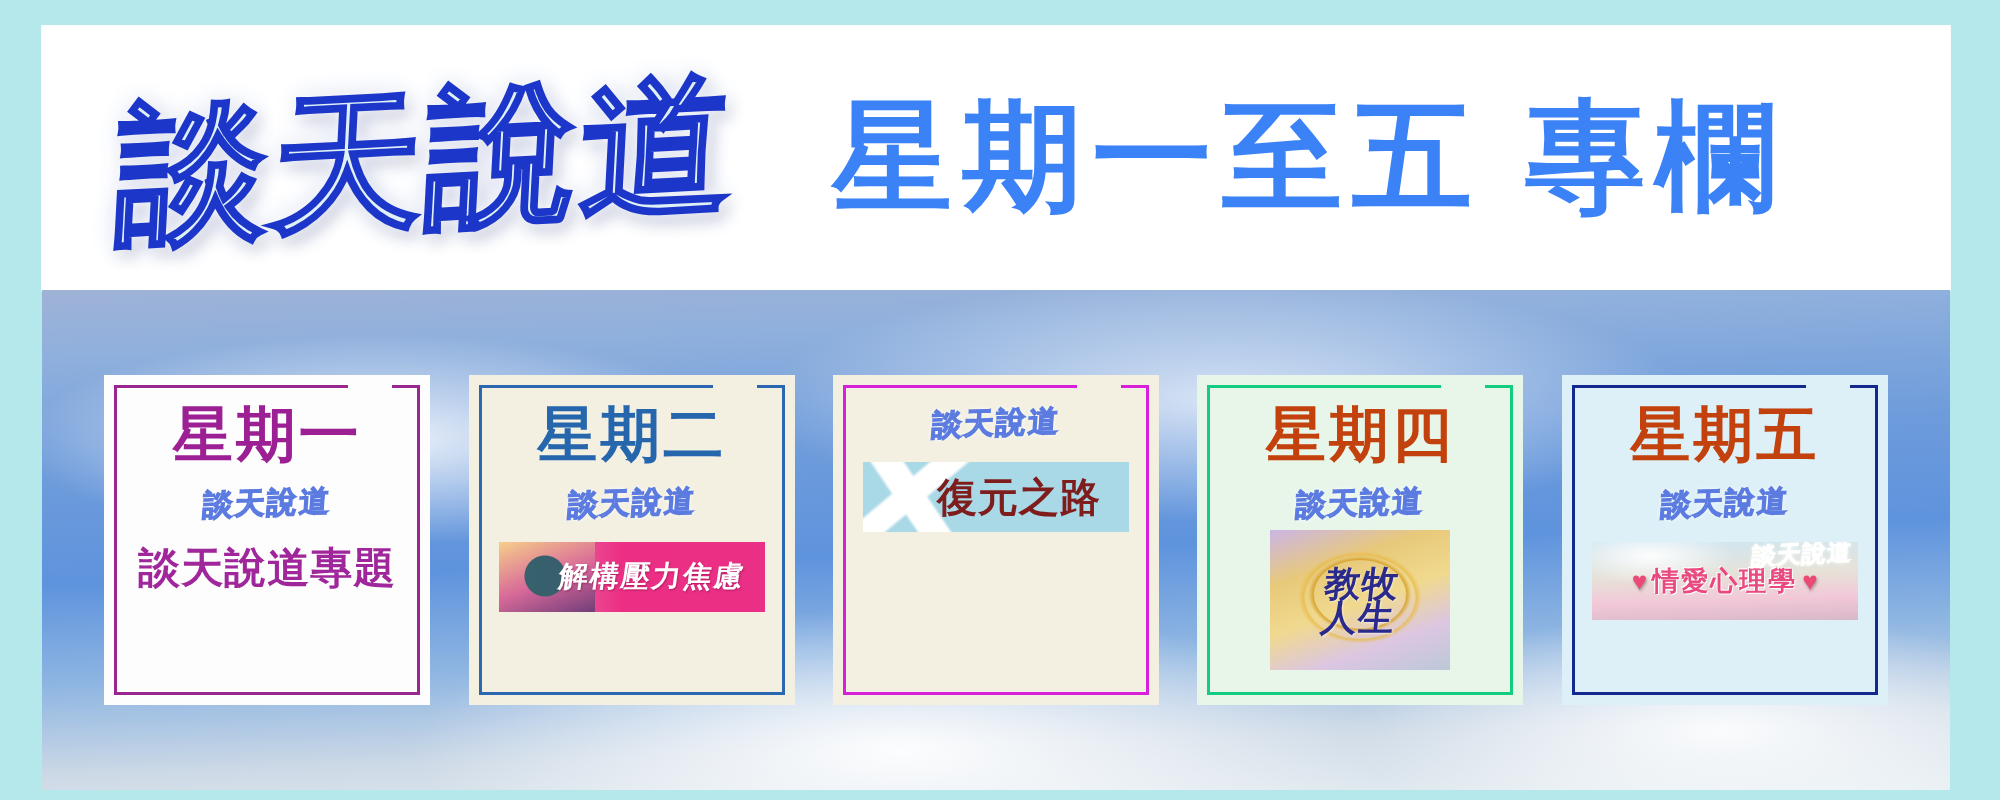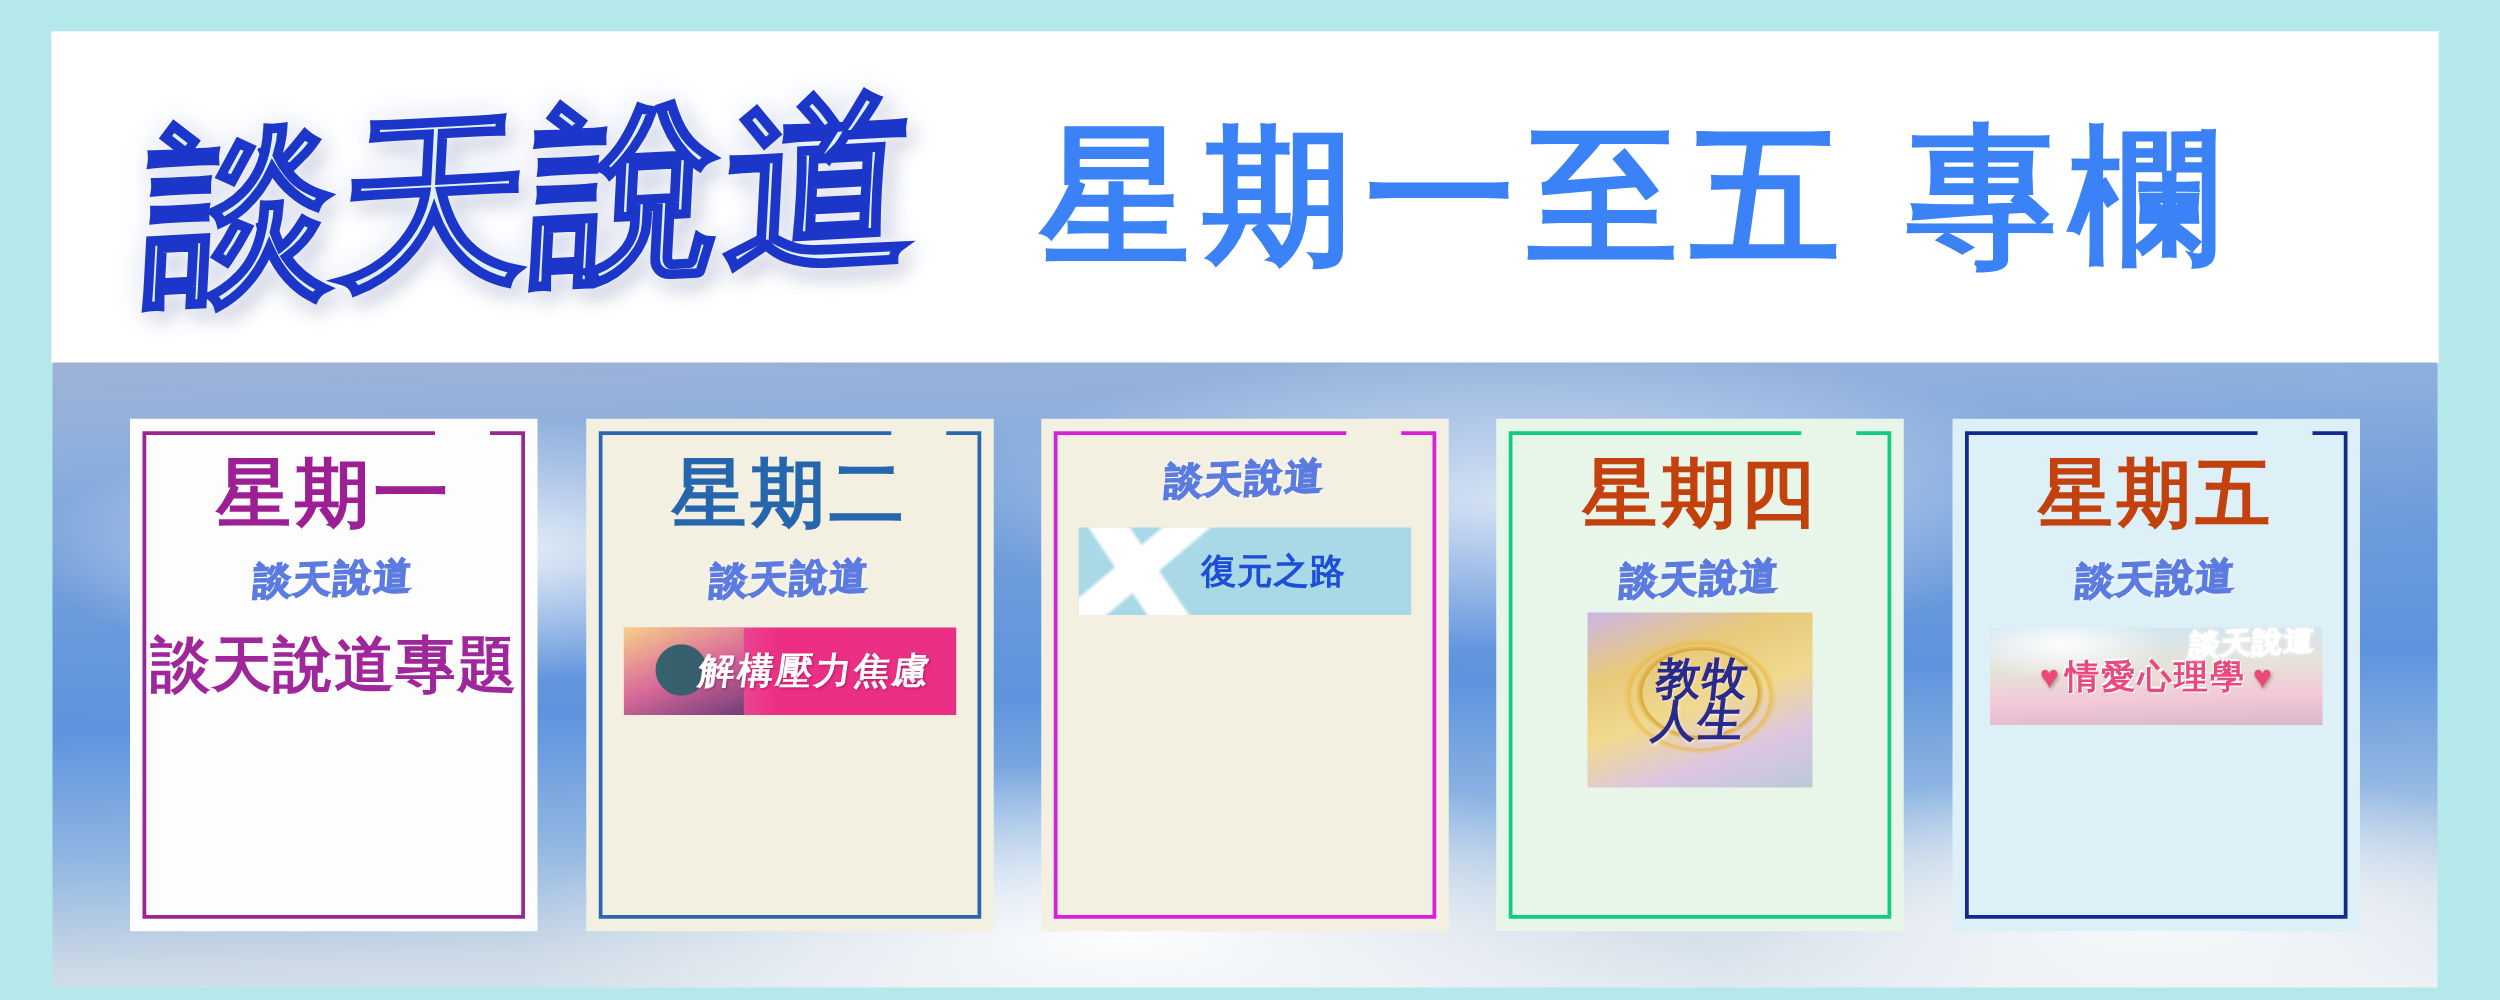--- a/index.html
+++ b/index.html
@@ -54,21 +54,21 @@
   }
   .cards{
     position:absolute;left:0;top:0;width:100%;height:100%;
     display:flex;align-items:center;justify-content:space-evenly;
     padding:0 24px;box-sizing:border-box;
   }
 
   
   .card{
     position:relative;
-    width:326px;height:410px;
+    width:326px;height:330px;
     box-sizing:border-box;
     display:flex;flex-direction:column;align-items:center;
     padding-top:10px;
   }
   .card .frame{
     position:absolute;left:10px;top:10px;right:10px;bottom:10px;
     border:3px solid currentColor;pointer-events:none;
   }
   
   .card .frame::after{
@@ -102,21 +102,21 @@
     width:266px;height:70px;margin-top:18px;
     display:flex;align-items:center;justify-content:center;
     overflow:hidden;
   }
   .banner .btxt{
     font-family:"DejaVu Serif","Liberation Serif",serif;
     font-weight:bold;white-space:nowrap;
   }
   .foot-text{
     position:relative;z-index:2;
-    font-size:48px;font-weight:bold;letter-spacing:1px;margin-top:16px;
+    font-size:42px;font-weight:bold;letter-spacing:1px;margin-top:16px;
   }
 
   
   .c1{color:#99278f;background:#fdfdfd;}
   .c1 .gapmask{background:#fdfdfd;}
   .c1 .day-label{color:#9c1f94;}
   .c1 .foot-text{color:#a0269b;}
 
   
   .c2{color:#2a67b0;background:#f3f0e2;}
@@ -142,21 +142,21 @@
   .c3 .gapmask{background:#f3f0e2;}
   .c3 .day-label{color:#d416d4;}
   .c3 .banner{background:#a9d8e6;}
   .c3 .banner::before{
     content:"";position:absolute;left:-10px;top:-30px;
     width:120px;height:130px;
     background:
       linear-gradient(56deg,rgba(255,255,255,0) 40%,#ffffff 42%,#ffffff 56%,rgba(255,255,255,0) 58%),
       linear-gradient(-40deg,rgba(255,255,255,0) 44%,#ffffff 46%,#ffffff 58%,rgba(255,255,255,0) 60%);
   }
-  .c3 .banner .btxt{color:#1d4ed8;font-size:28px;letter-spacing:1px;
+  .c3 .banner .btxt{color:#7f1d1d;font-size:40px;letter-spacing:1px;
     position:relative;z-index:2;margin-left:46px;}
 
   
   .c4{color:#12cc7f;background:#e8f6ea;}
   .c4 .gapmask{background:#e8f6ea;}
   .c4 .day-label{color:#c2410c;}
   .c4 .banner{
     width:180px;height:140px;margin-top:6px;
     background:
       radial-gradient(ellipse 78px 58px at 50% 46%, rgba(255,255,255,0) 58%, rgba(214,160,40,.85) 60%, rgba(214,160,40,.0) 66%),

